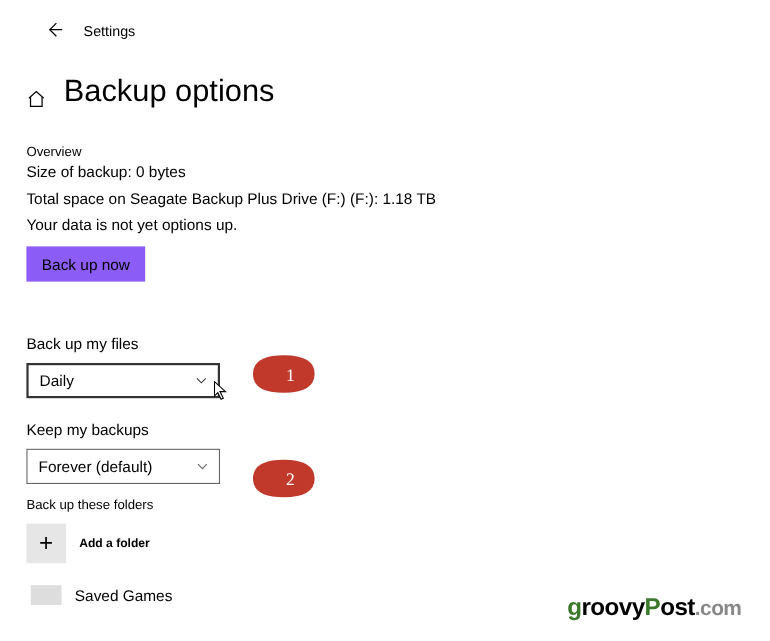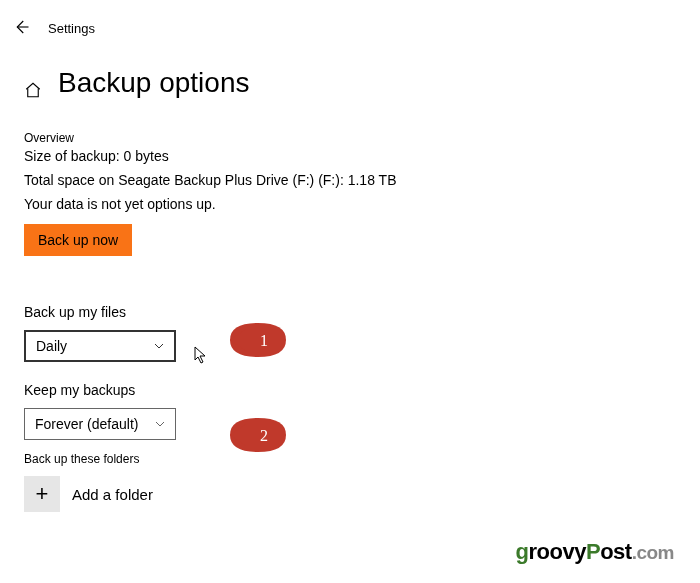--- a/index.html
+++ b/index.html
@@ -10,21 +10,21 @@
       background: #fff;
       color: #000;
       width: 700px;
       height: 583px;
       overflow: hidden;
       position: relative;
     }
     .header {
       display: flex;
       align-items: center;
-      padding: 18px 24px 10px 12px;
+      padding: 18px 24px 10px 40px;
       gap: 18px;
     }
     .back-arrow {
       font-size: 18px;
       line-height: 1;
     }
     .settings-label {
       font-size: 13px;
     }
     .title-row {
@@ -50,36 +50,36 @@
     .section-heading {
       font-size: 12px;
       font-weight: 400;
       margin-bottom: 3px;
     }
     .info-line {
       font-size: 14px;
       margin-bottom: 8px;
     }
     .backup-now-btn {
-      background: #f97316;
+      background: #8b5cf6;
       border: none;
       padding: 8px 14px;
       font-size: 14px;
       font-family: inherit;
       margin-top: 4px;
       margin-bottom: 28px;
       cursor: pointer;
     }
     .field-label {
       font-size: 14px;
       margin-bottom: 10px;
       margin-top: 20px;
     }
     .dropdown {
-      width: 152px;
+      width: 176px;
       height: 32px;
       border: 1px solid #666;
       display: flex;
       align-items: center;
       justify-content: space-between;
       padding: 0 10px;
       font-size: 14px;
       cursor: pointer;
       position: relative;
       margin-bottom: 12px;
@@ -108,21 +108,22 @@
       width: 36px;
       height: 36px;
       background: #e6e6e6;
       display: flex;
       align-items: center;
       justify-content: center;
       font-size: 22px;
       font-weight: 300;
     }
     .add-folder-label {
-      font-size: 15px;
+      font-size: 11px;
+      font-weight: bold;
     }
     .folder-row {
       display: flex;
       align-items: center;
       gap: 12px;
       margin-top: 20px;
       padding-left: 4px;
     }
     .folder-icon-placeholder {
       width: 28px;
@@ -192,20 +193,24 @@
     <svg class="chevron" viewBox="0 0 10 10" fill="none" stroke="#666" stroke-width="1">
       <path d="M1 3 L5 7 L9 3"></path>
     </svg>
   </div>
 
   <div class="section-heading">Back up these folders</div>
   <div class="add-folder-row">
     <div class="plus-box">+</div>
     <div class="add-folder-label">Add a folder</div>
   </div>
+  <div class="folder-row">
+    <div class="folder-icon-placeholder"></div>
+    <div style="font-size:14px;">Saved Games</div>
+  </div>
 </div>
 
 <div class="callout callout-1">
   <svg width="60" height="38" viewBox="0 0 60 38">
     <path d="M2 19 Q2 2 30 2 Q58 2 58 19 Q58 36 30 36 Q2 36 2 19 Z" fill="#c0392b"></path>
     <path d="M18 8 L2 19 L18 30 Z" fill="#c0392b"></path>
     <text x="36" y="25" text-anchor="middle" fill="#fff" font-size="16" font-family="Segoe UI">1</text>
   </svg>
 </div>
 

